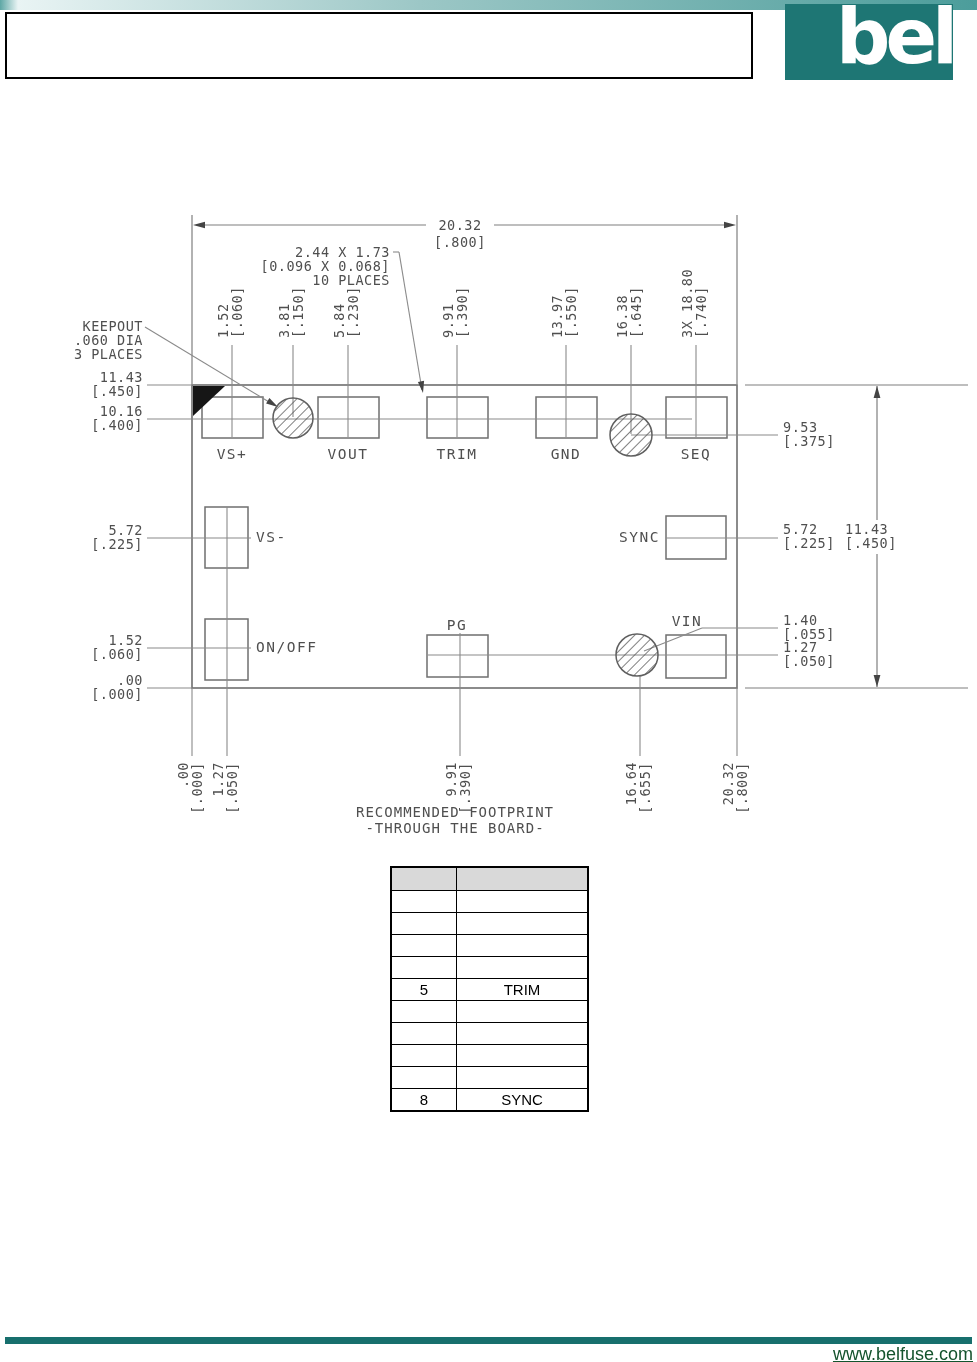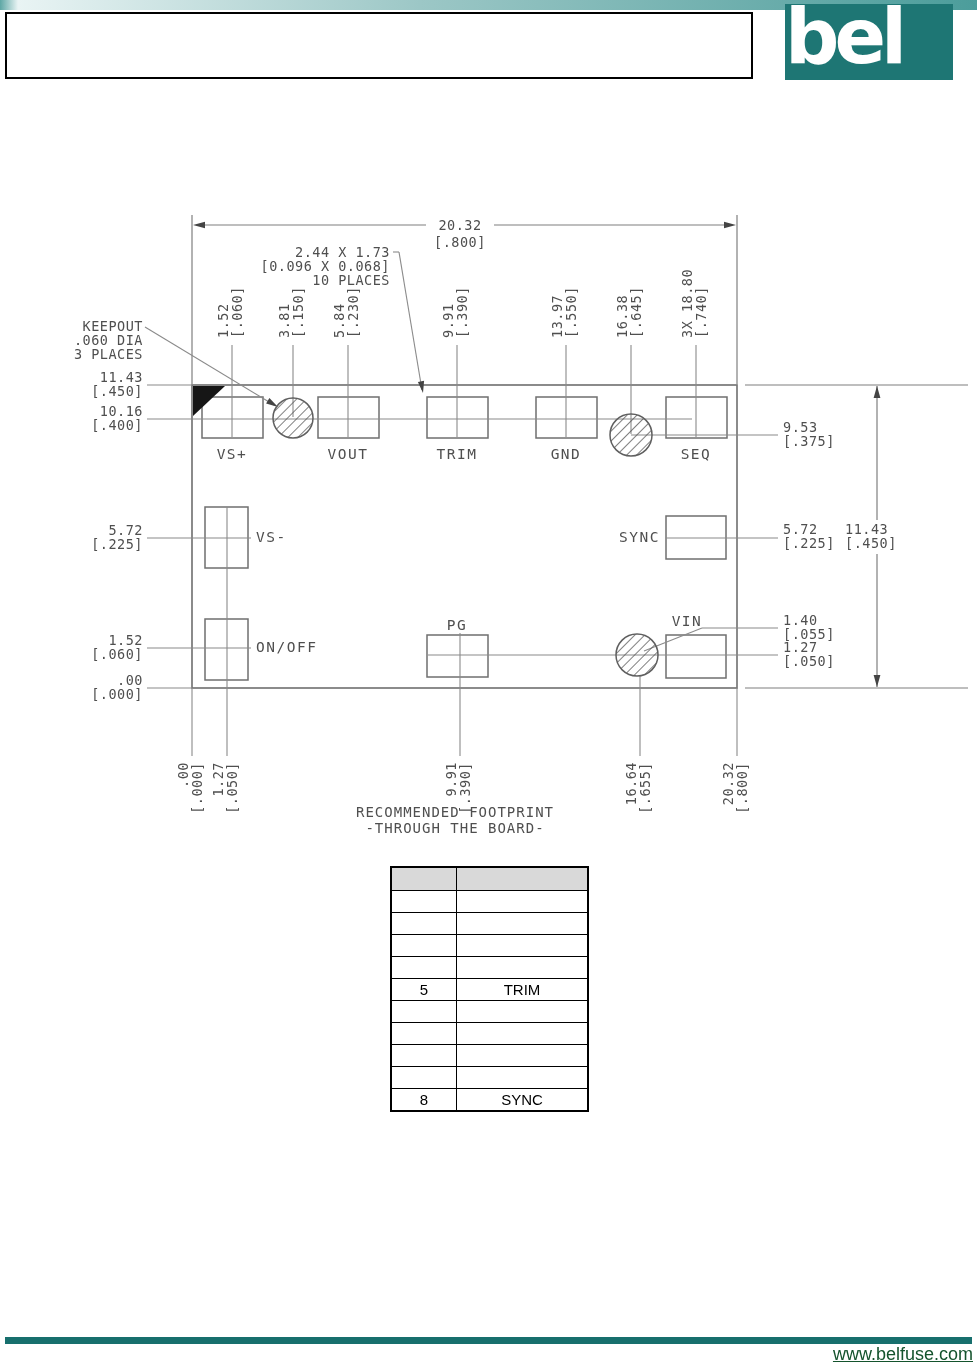--- a/index.html
+++ b/index.html
@@ -3,21 +3,21 @@
 <meta charset="utf-8">
 <style>
   html,body{margin:0;padding:0;background:#fff;}
   #page{position:relative;width:977px;height:1362px;background:#fff;overflow:hidden;
         font-family:"Liberation Sans",sans-serif;}
   
   .grad{position:absolute;left:0;top:0;width:977px;height:10px;
         background:linear-gradient(90deg,#5ea7a5 0px,#e9f4f4 18px,#9cc7c6 420px,#4c9d9b 100%);}
   .titlebox{position:absolute;left:5px;top:12px;width:744px;height:63px;border:2px solid #000;background:#fff;}
   .logobox{position:absolute;left:785px;top:4px;width:168px;height:76px;background:#1e7674;
-           color:#fff;text-align:left;font-family:"DejaVu Sans",sans-serif;font-weight:bold;
+           color:#fff;text-align:right;font-family:"DejaVu Sans",sans-serif;font-weight:bold;
            font-size:76px;line-height:66px;letter-spacing:-5px;}
   
   svg.drawing{position:absolute;left:0;top:200px;}
   svg text{font-family:"DejaVu Sans Mono","Liberation Mono",monospace;fill:#4f4f4f;}
   .t13{font-size:13.5px;letter-spacing:0.5px;}
   .tpad{font-size:14.5px;letter-spacing:1.5px;}
   .tcap{font-size:14px;letter-spacing:1px;}
   .ln{stroke:#8a8a8a;stroke-width:1.1;fill:none;}
   .dim{stroke:#7f7f7f;stroke-width:1.2;fill:none;}
   .board{stroke:#777;stroke-width:1.7;fill:none;}

